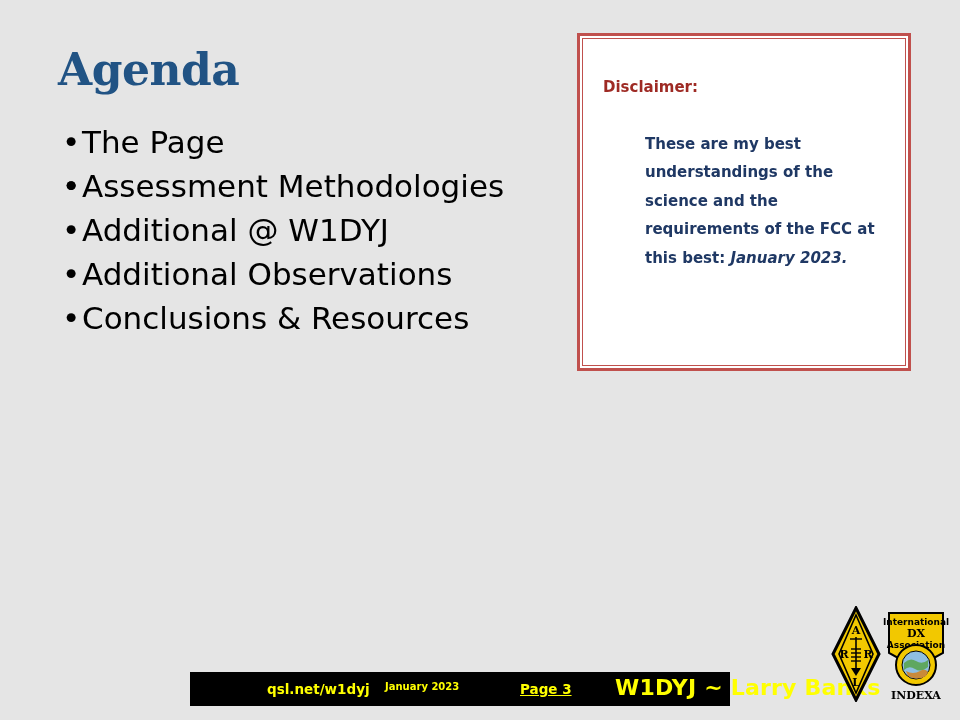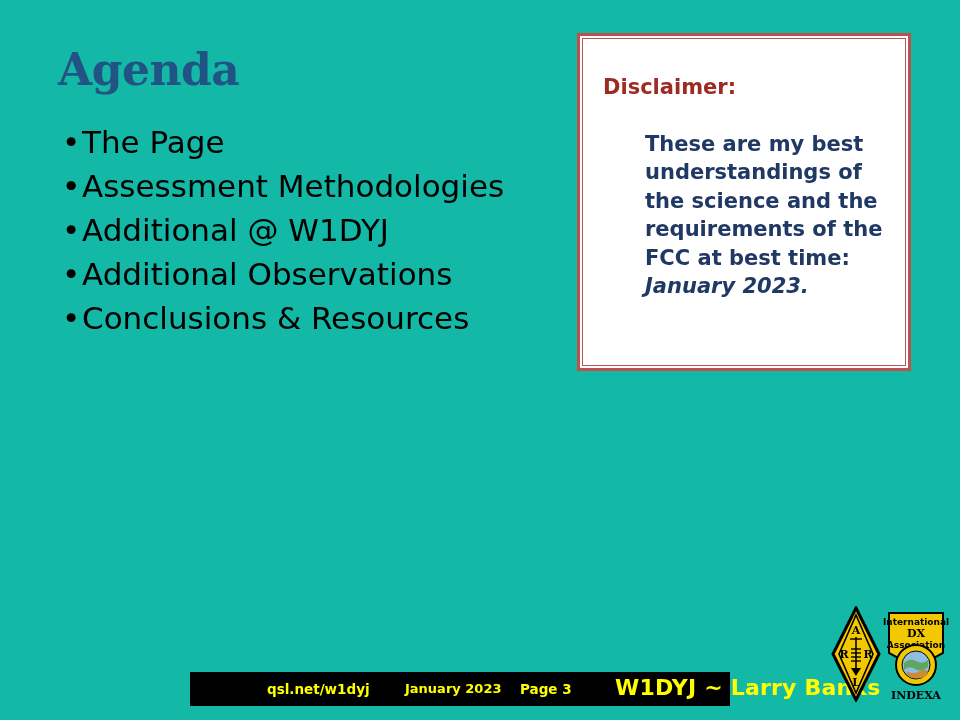--- a/index.html
+++ b/index.html
@@ -8,21 +8,21 @@
     background: #ffffff;
   }
   body {
     font-family: "Liberation Sans", sans-serif;
     -webkit-font-smoothing: antialiased;
   }
   #slide {
     position: relative;
     width: 960px;
     height: 720px;
-    background: #14b8a6;
+    background: #e5e5e5;
     overflow: hidden;
   }
 
   
   #slide-title {
     position: absolute;
     left: 58px;
     top: 48px;
     font-family: "DejaVu Serif", "Liberation Serif", serif;
     font-weight: bold;
@@ -76,21 +76,21 @@
     width: 100%;
     height: 100%;
     box-sizing: border-box;
     border: 1px solid #C0504D;
     background: #ffffff;
     padding: 34px 18px 10px 20px;
   }
   #disclaimer-text {
     font-family: "DejaVu Sans", "Liberation Sans", sans-serif;
     font-weight: bold;
-    font-size: 21px;
+    font-size: 15px;
     line-height: 28.5px;
     color: #1F3864;
   }
   #disclaimer-label {
     color: #9E2A24;
     font-weight: bold;
   }
   .disc-indent {
     display: block;
     padding-left: 42px;
@@ -113,22 +113,22 @@
     background: #000000;
   }
   .footer-text {
     position: absolute;
     color: #FFFF00;
     font-family: "DejaVu Sans", "Liberation Sans", sans-serif;
     font-weight: bold;
     white-space: nowrap;
   }
   #footer-url   { left: 77px;  top: 9px;  font-size: 13.5px; }
-  #footer-date  { left: 195px; top: 9px;  font-size: 13px; margin-left: 20px; }
-  #footer-page  { left: 330px; top: 9px;  font-size: 13.5px; }
+  #footer-date  { left: 195px; top: 9px;  font-size: 10px; }
+  #footer-page  { left: 330px; top: 9px;  font-size: 13.5px; text-decoration: underline; }
   #footer-owner { left: 425px; top: 3px;  font-size: 22px; letter-spacing: 0.2px; }
 
   
   #logo-arrl {
     position: absolute;
     left: 831px;
     top: 606px;
     width: 50px;
     height: 96px;
   }
@@ -172,21 +172,21 @@
       <span class="bullet-dot">•</span>
       <span>Conclusions &amp; Resources</span>
     </li>
   </ul>
 
   <div id="disclaimer-box">
     <div id="disclaimer-inner">
       <div id="disclaimer-text">
         <span id="disclaimer-label">Disclaimer:</span>
         <span class="disc-gap"></span>
-        <span class="disc-indent"><span>These are my best understandings of the science and the requirements of the FCC at best time: </span><span class="disc-italic">January 2023.</span></span>
+        <span class="disc-indent"><span>These are my best understandings of the science and the requirements of the FCC at this best: </span><span class="disc-italic">January 2023.</span></span>
       </div>
     </div>
   </div>
 
   <div id="footer-bar">
     <span class="footer-text" id="footer-url">qsl.net/w1dyj</span>
     <span class="footer-text" id="footer-date">January 2023</span>
     <span class="footer-text" id="footer-page">Page 3</span>
     <span class="footer-text" id="footer-owner">W1DYJ ~ Larry Banks</span>
   </div>

